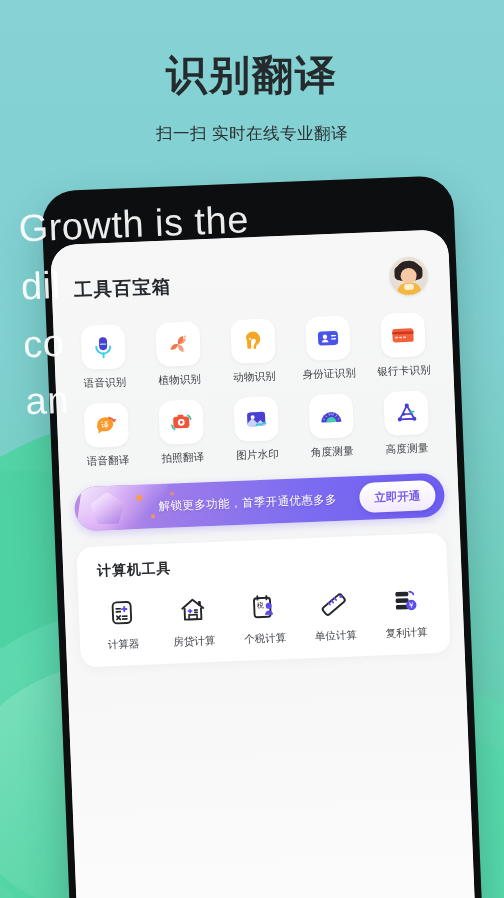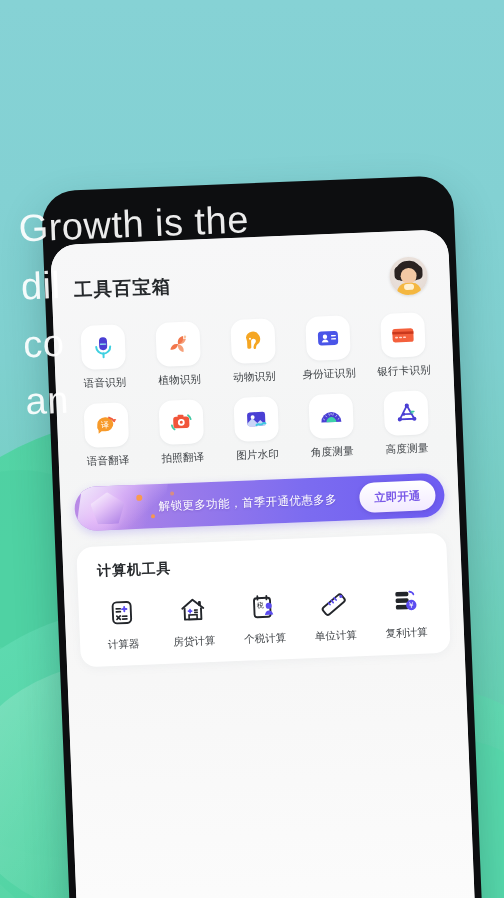--- a/index.html
+++ b/index.html
@@ -222,20 +222,24 @@
 
 <div id="stage">
 
   <div class="blob blob-a"></div>
   <div class="blob blob-d"></div>
   <div class="blob blob-b"></div>
   <div class="blob blob-c"></div>
   <div class="blob blob-e"></div>
   <div class="blob blob-sheen"></div>
 
+  <div class="header">
+    <div class="hero-title">识别翻译</div>
+    <div class="hero-sub">扫一扫 实时在线专业翻译</div>
+  </div>
 
   <div class="device-wrap">
     <div class="device-body">
       <div class="device-screen">
         <div class="app-sheet">
 
           <div class="app-head">
             <div class="app-title">工具百宝箱</div>
             <div class="avatar">
               <div class="av-hair"></div>

